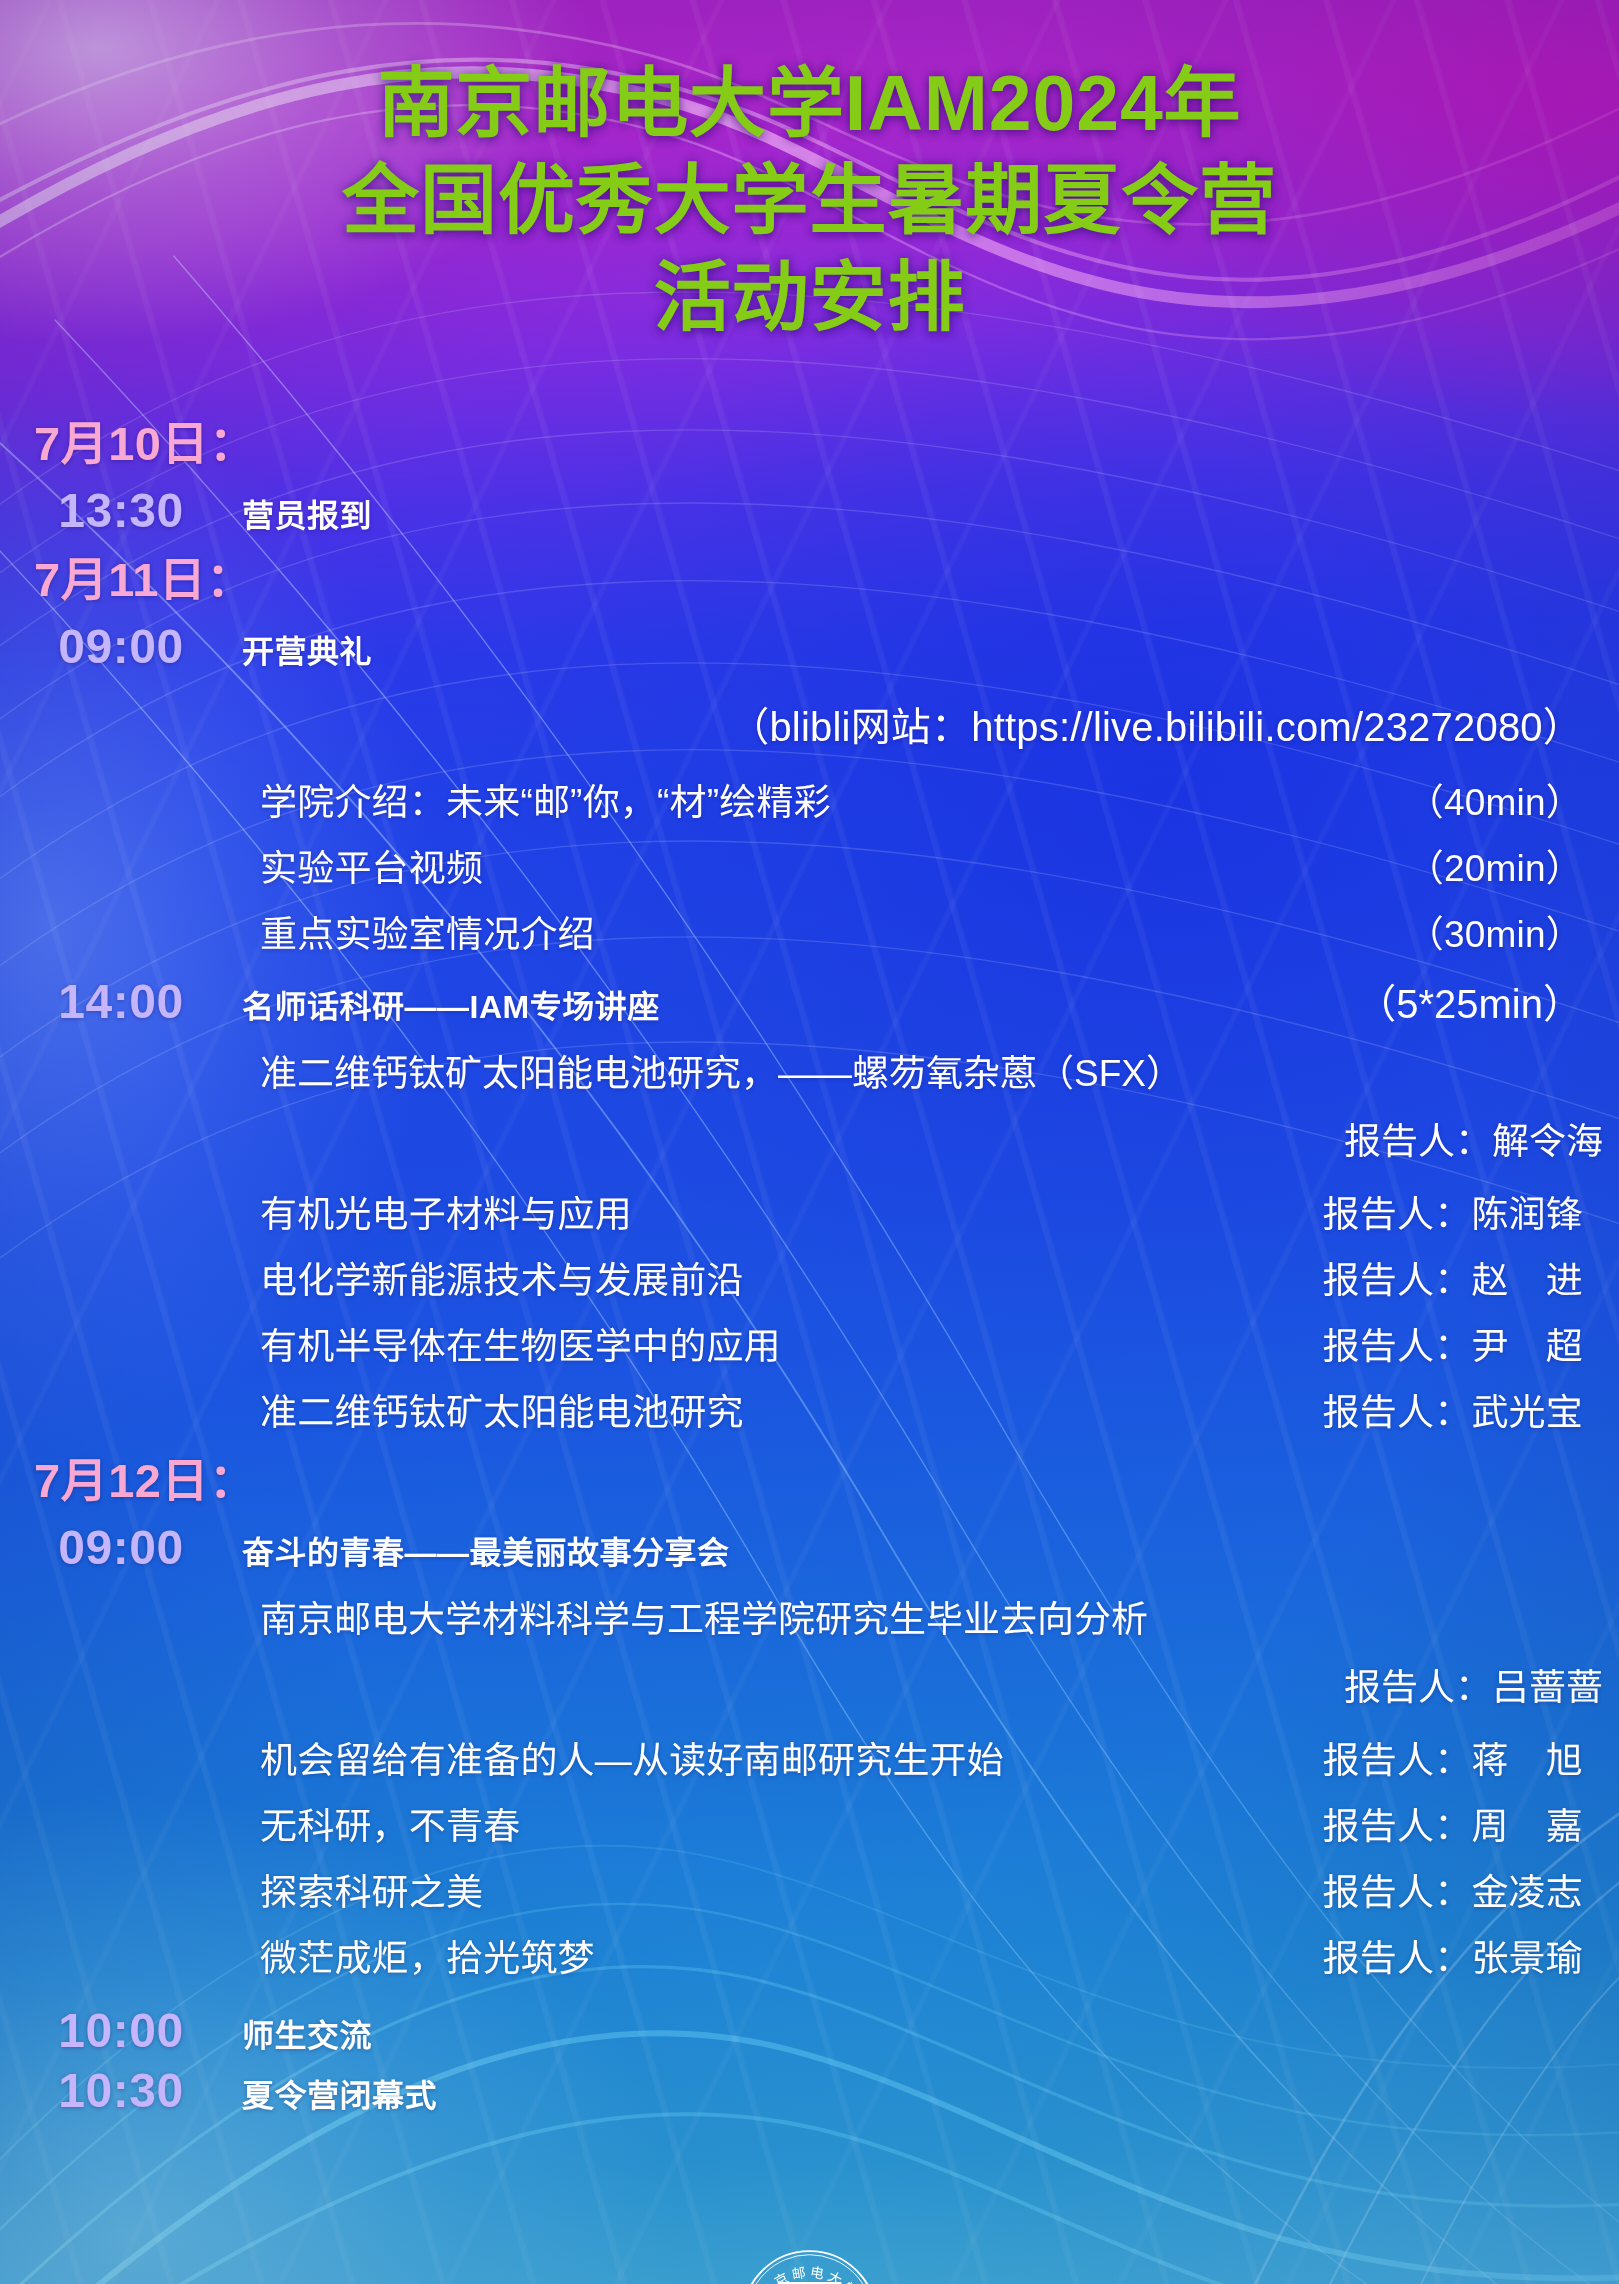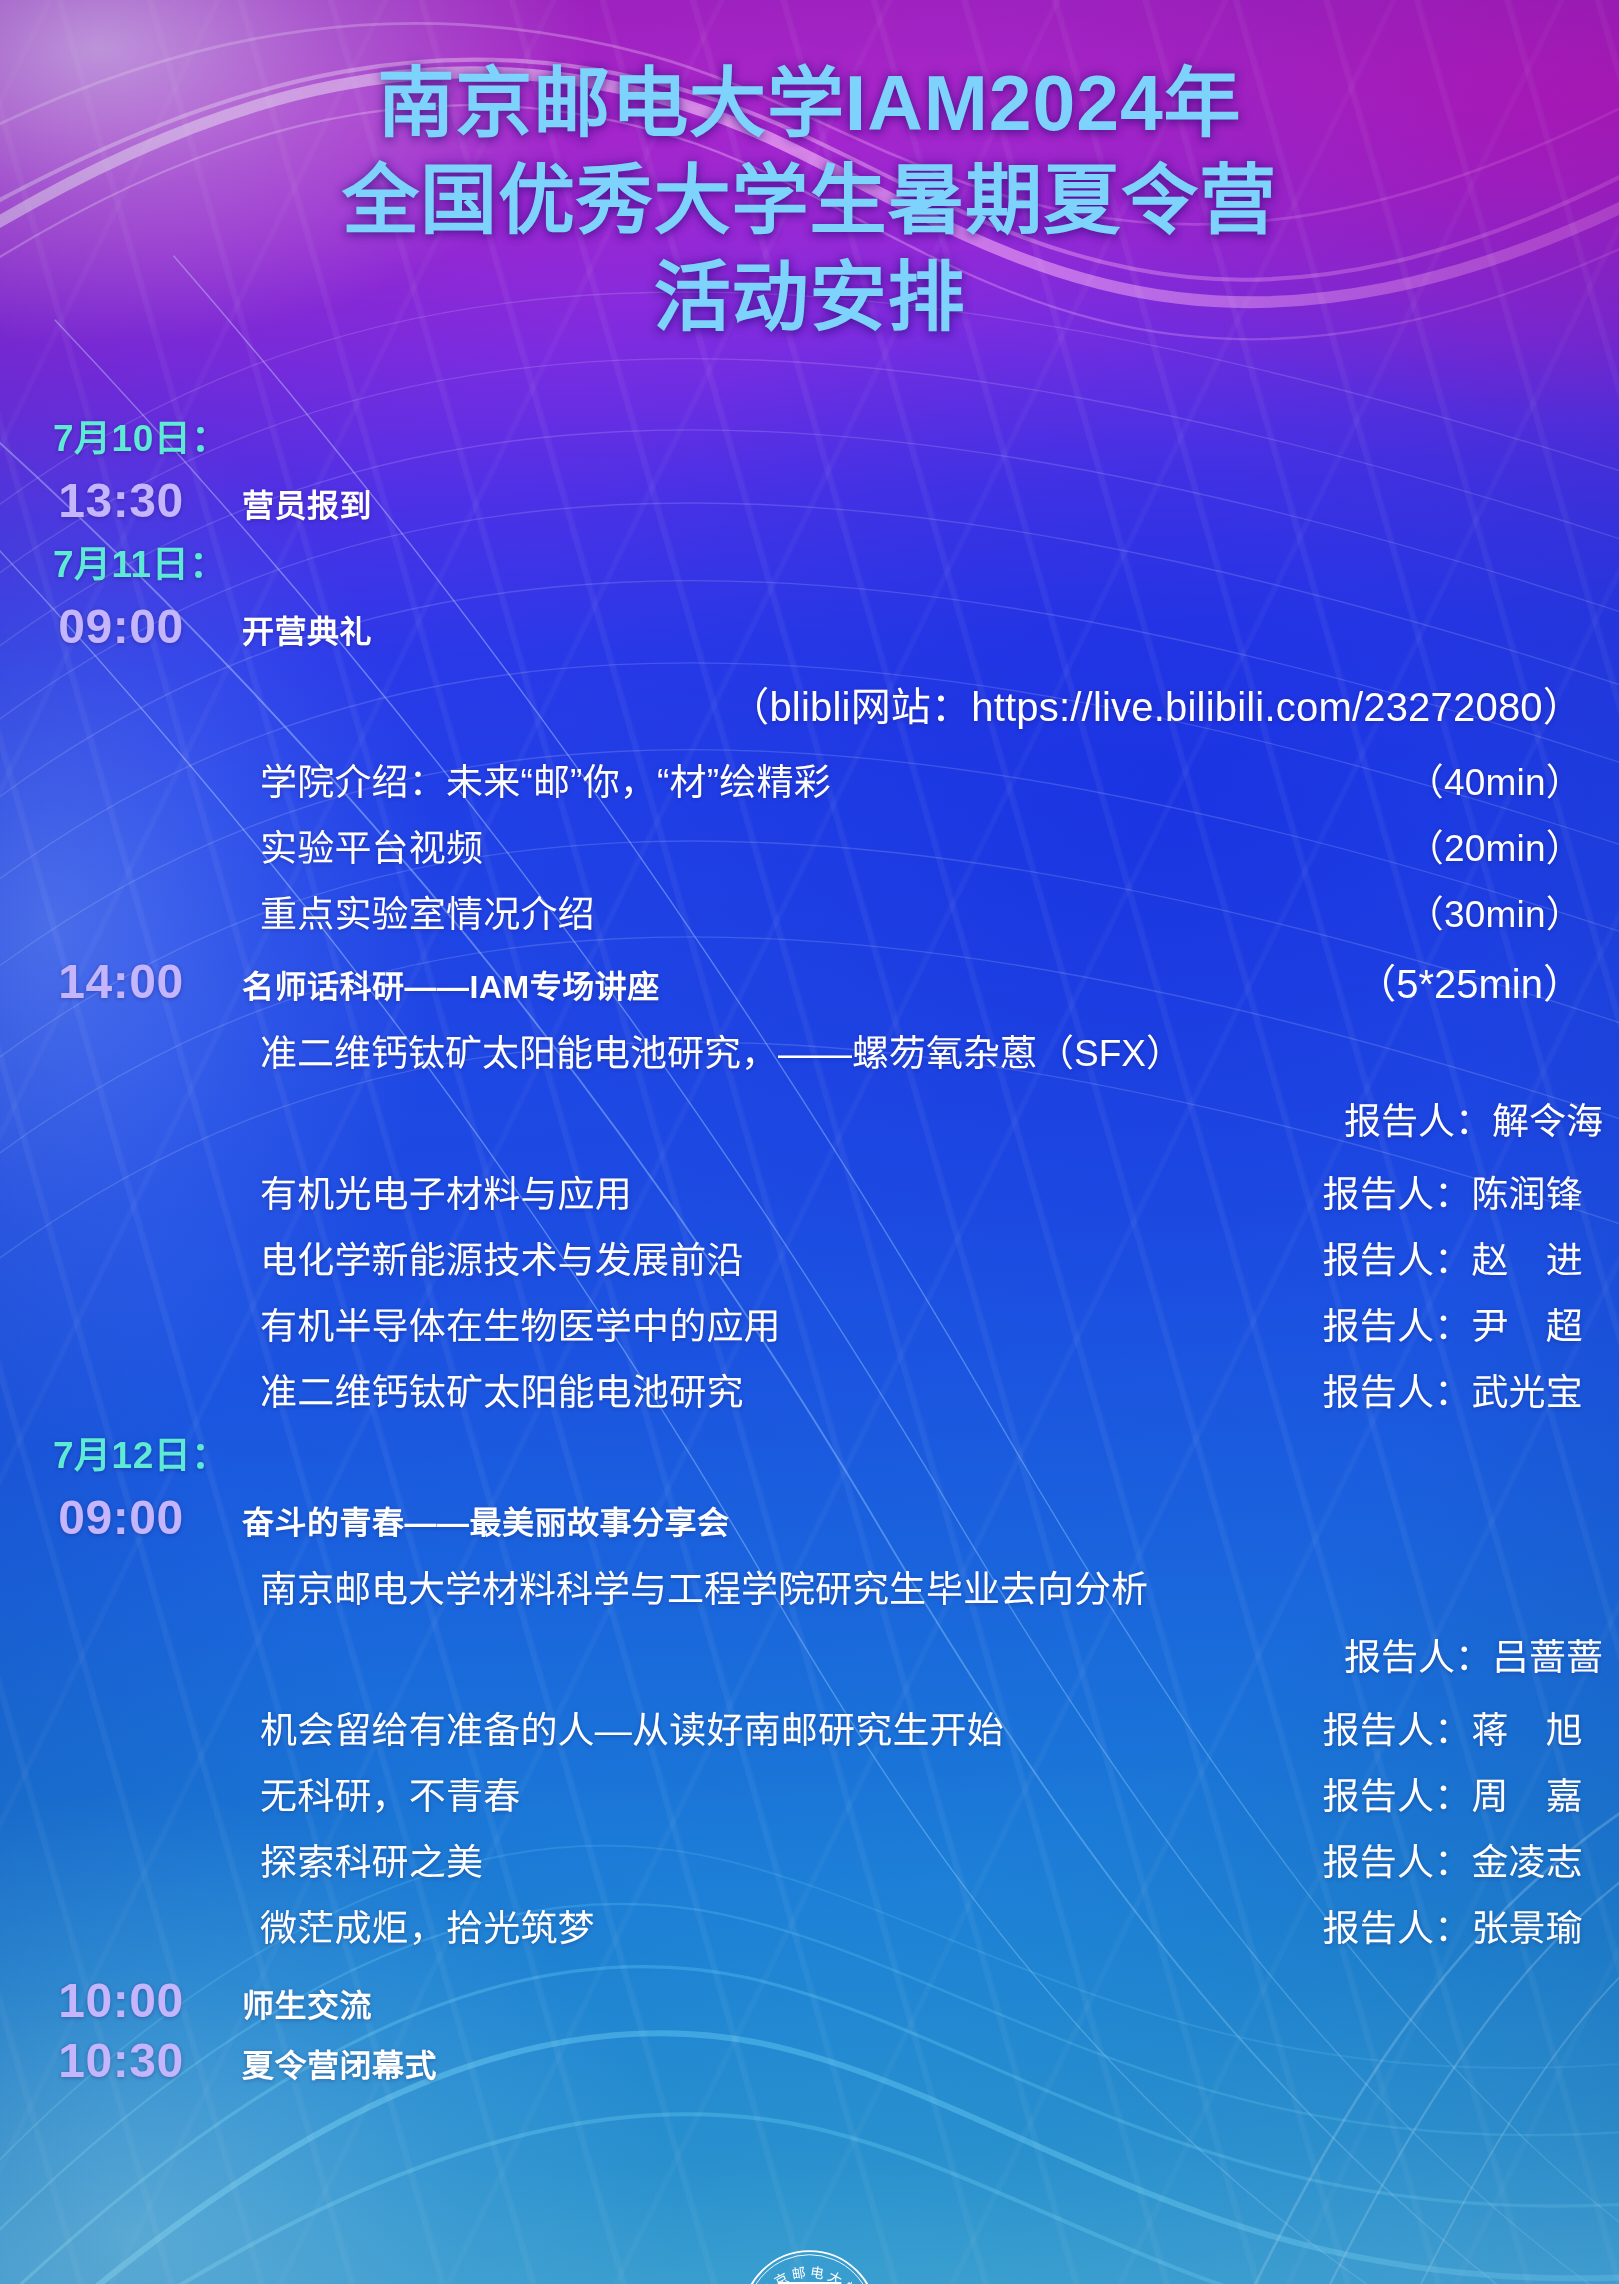--- a/index.html
+++ b/index.html
@@ -96,42 +96,42 @@
       rgba(0,0,0,0) 55%, rgba(10,20,90,.16) 100%);
   }
   .bg-svg{ width:100%; height:100%; display:block; }
 
   
   .title-block{
     position:absolute; left:0; right:0; top:55px;
     text-align:center; z-index:6;
   }
   .title-line{
-    color:#7dd3fc;
+    color:#84cc16;
     font-weight:bold;
     font-size:77px;
     line-height:1.26;
     letter-spacing:0.9px;
     text-shadow:0 0 11px rgba(40,10,120,.45), 0 2.7px 8.2px rgba(30,0,90,.35);
     white-space:nowrap;
   }
 
   
   .schedule{
     position:absolute; left:0; right:0; top:420px;
     z-index:6;
     color:#fff;
   }
   .day-head{
-    color:#5eead4;
+    color:#f9a8d4;
     font-weight:bold;
-    font-size:37px;
+    font-size:47px;
     line-height:1;
     letter-spacing:0.5px;
-    margin-left:53px;
+    margin-left:34px;
     text-shadow:0 1.4px 4.6px rgba(20,10,80,.35);
   }
   .day-head.d2{ margin-top:21px; }
 
   .row{
     display:flex;
     align-items:baseline;
     width:100%;
     line-height:1;
   }

